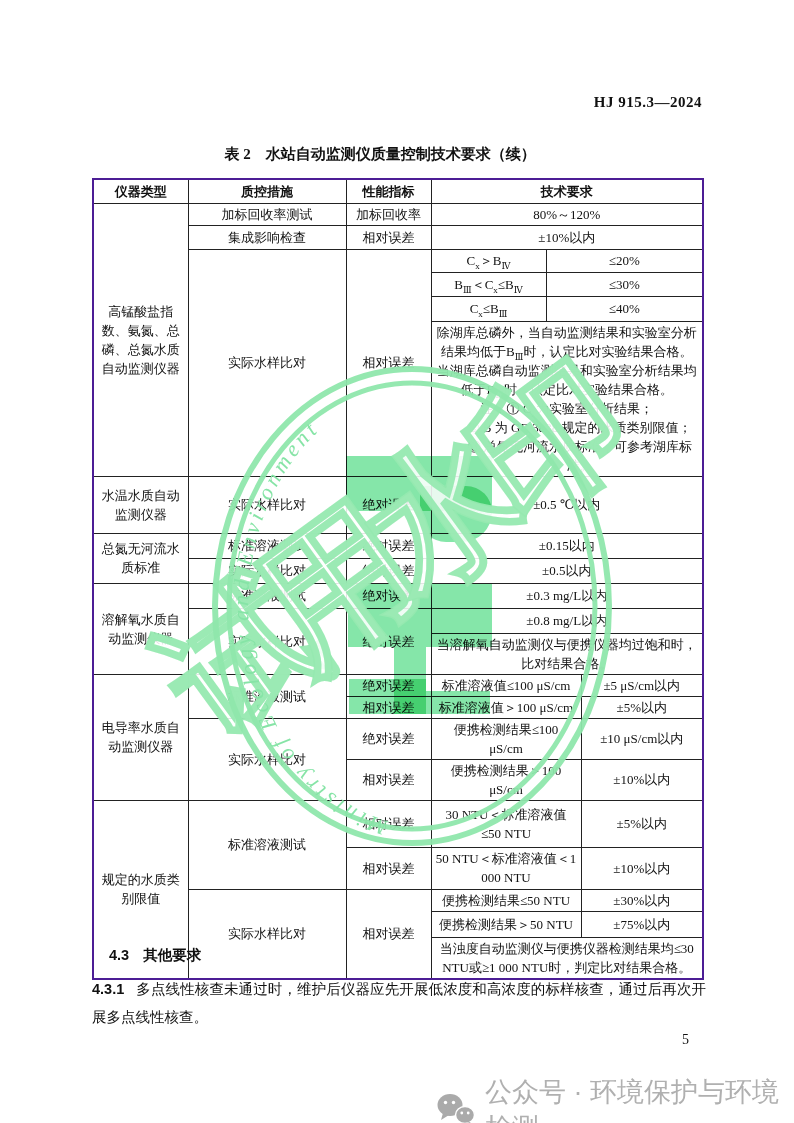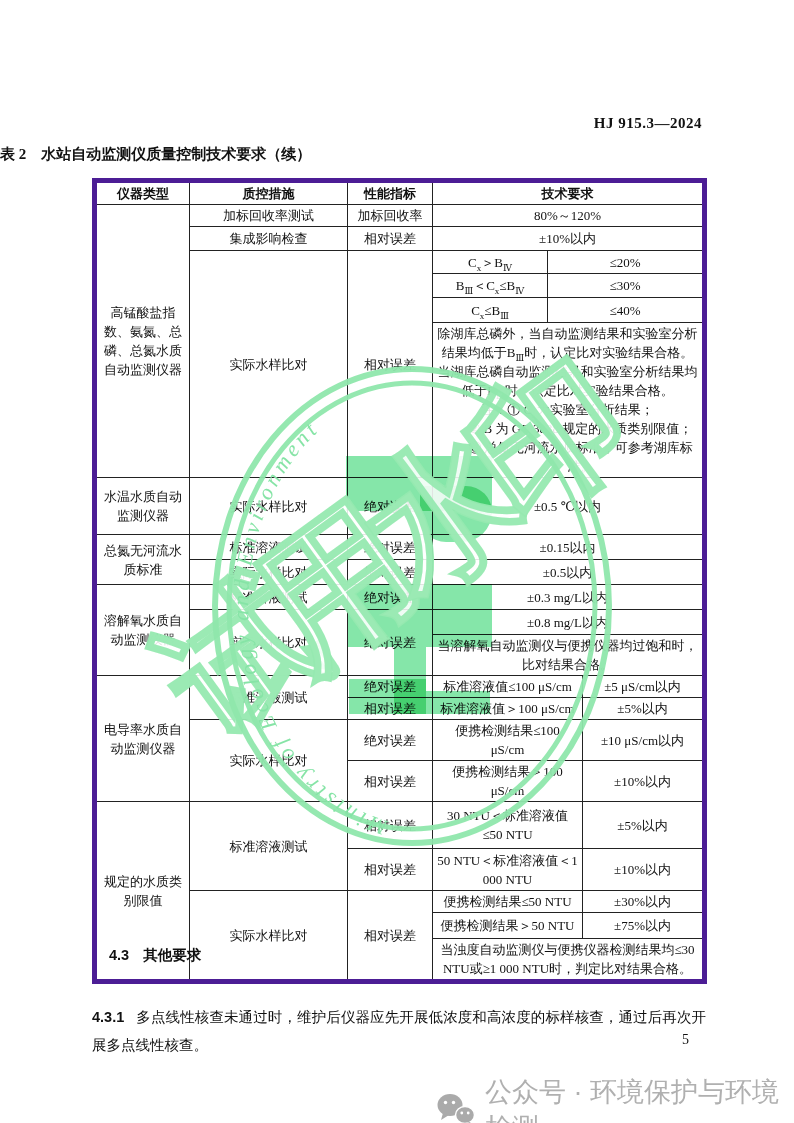--- a/index.html
+++ b/index.html
@@ -3,39 +3,39 @@
 <meta charset="utf-8">
 <style>
   html,body{margin:0;padding:0;background:#888;}
   .page{
     position:relative;width:794px;height:1123px;margin:0 auto;
     background:#ffffff;overflow:hidden;
     font-family:"Liberation Serif","DejaVu Serif",serif;color:#111;
   }
   
   .doc-number{position:absolute;top:94px;left:0;width:702px;text-align:right;
-    font-weight:bold;font-size:15px;letter-spacing:.5px;margin-top:21px;}
-  .table-title{position:absolute;top:145px;left:0;width:760px;text-align:left;
+    font-weight:bold;font-size:15px;letter-spacing:.5px;}
+  .table-title{position:absolute;top:145px;left:0;width:760px;text-align:center;
     font-weight:bold;font-size:15px;}
   
   .qc-table{position:absolute;top:178px;left:92px;border-collapse:collapse;
-    table-layout:fixed;width:610px;border:5px solid #4c1d95;}
+    table-layout:fixed;width:610px;border:2px solid #4c1d95;}
   .qc-table td,.qc-table th{border:1px solid #222;font-size:13px;font-weight:normal;
     text-align:center;vertical-align:middle;padding:1px 4px;line-height:19px;
     overflow:hidden;}
   .qc-table th{font-weight:bold;}
   .note-cell{text-align:left;padding:2px 7px;line-height:19.5px;}
   .note-indent{padding-left:26px;}
   sub{font-size:9px;line-height:0;}
   
   .section-heading{position:absolute;top:946px;left:109px;font-size:14.5px;font-weight:bold;
     font-family:"Liberation Sans","DejaVu Sans",sans-serif;}
   .section-heading .sp{display:inline-block;width:14px;}
   .clause{position:absolute;top:975px;left:92px;width:614px;font-size:14.5px;
-    line-height:28px;text-align:justify;margin-top:28px;}
+    line-height:28px;text-align:justify;}
   .clause .clause-no{font-family:"Liberation Sans","DejaVu Sans",sans-serif;
     font-weight:bold;margin-right:12px;}
   .page-number{position:absolute;top:1032px;left:682px;font-size:14px;}
   
   .footer{position:absolute;top:1074px;left:436px;display:flex;align-items:center;gap:9px;
     color:#b0b0b0;font-family:"Liberation Sans","DejaVu Sans",sans-serif;font-size:27px;}
   .footer svg{display:block;}
   
   .blob{position:absolute;background:#70e29a;mix-blend-mode:multiply;opacity:.85;z-index:3;}
   #blob1{left:346px;top:456px;width:146px;height:55px;}

